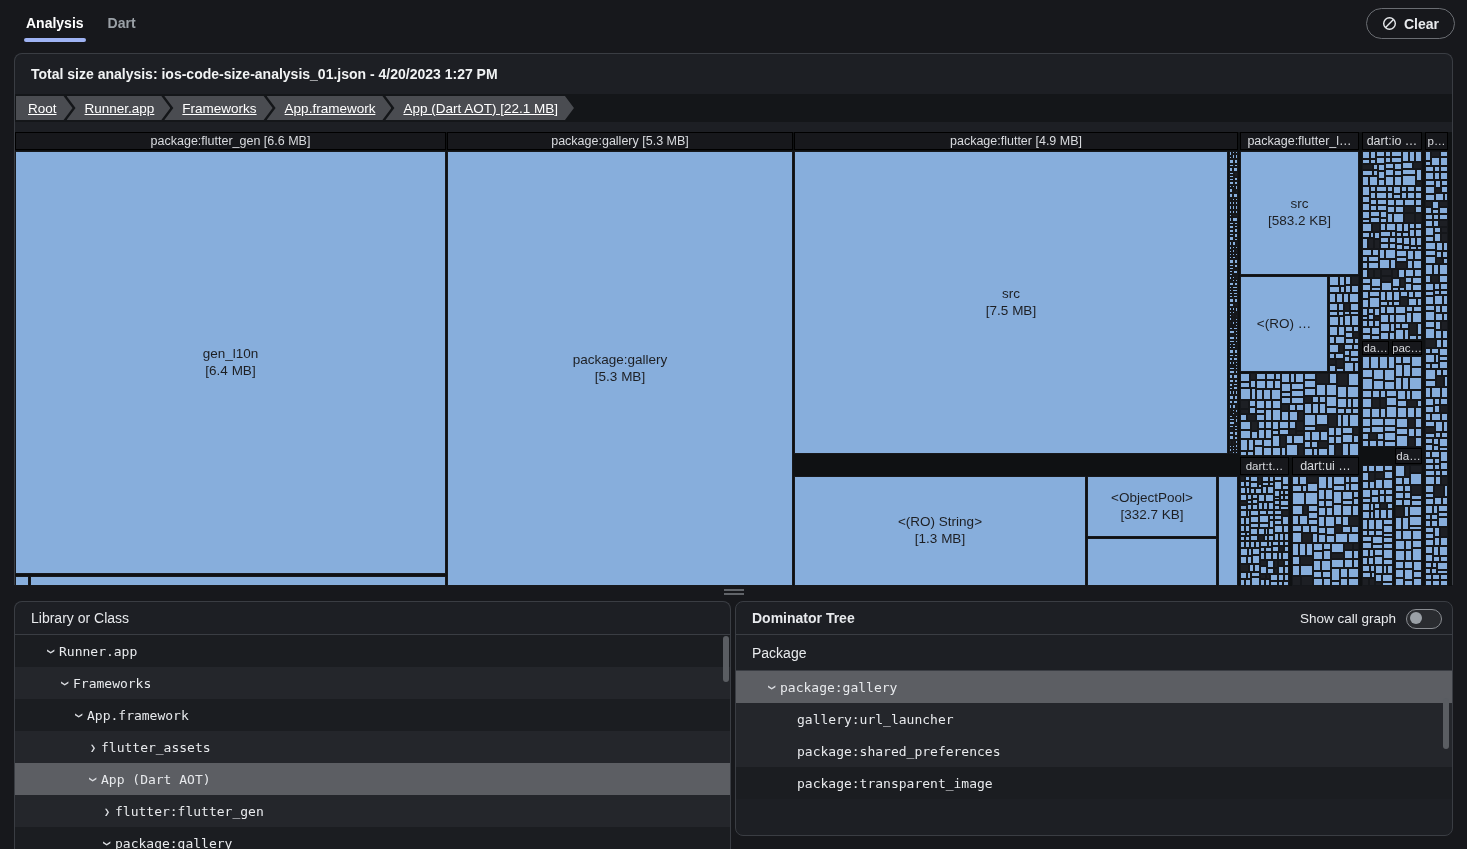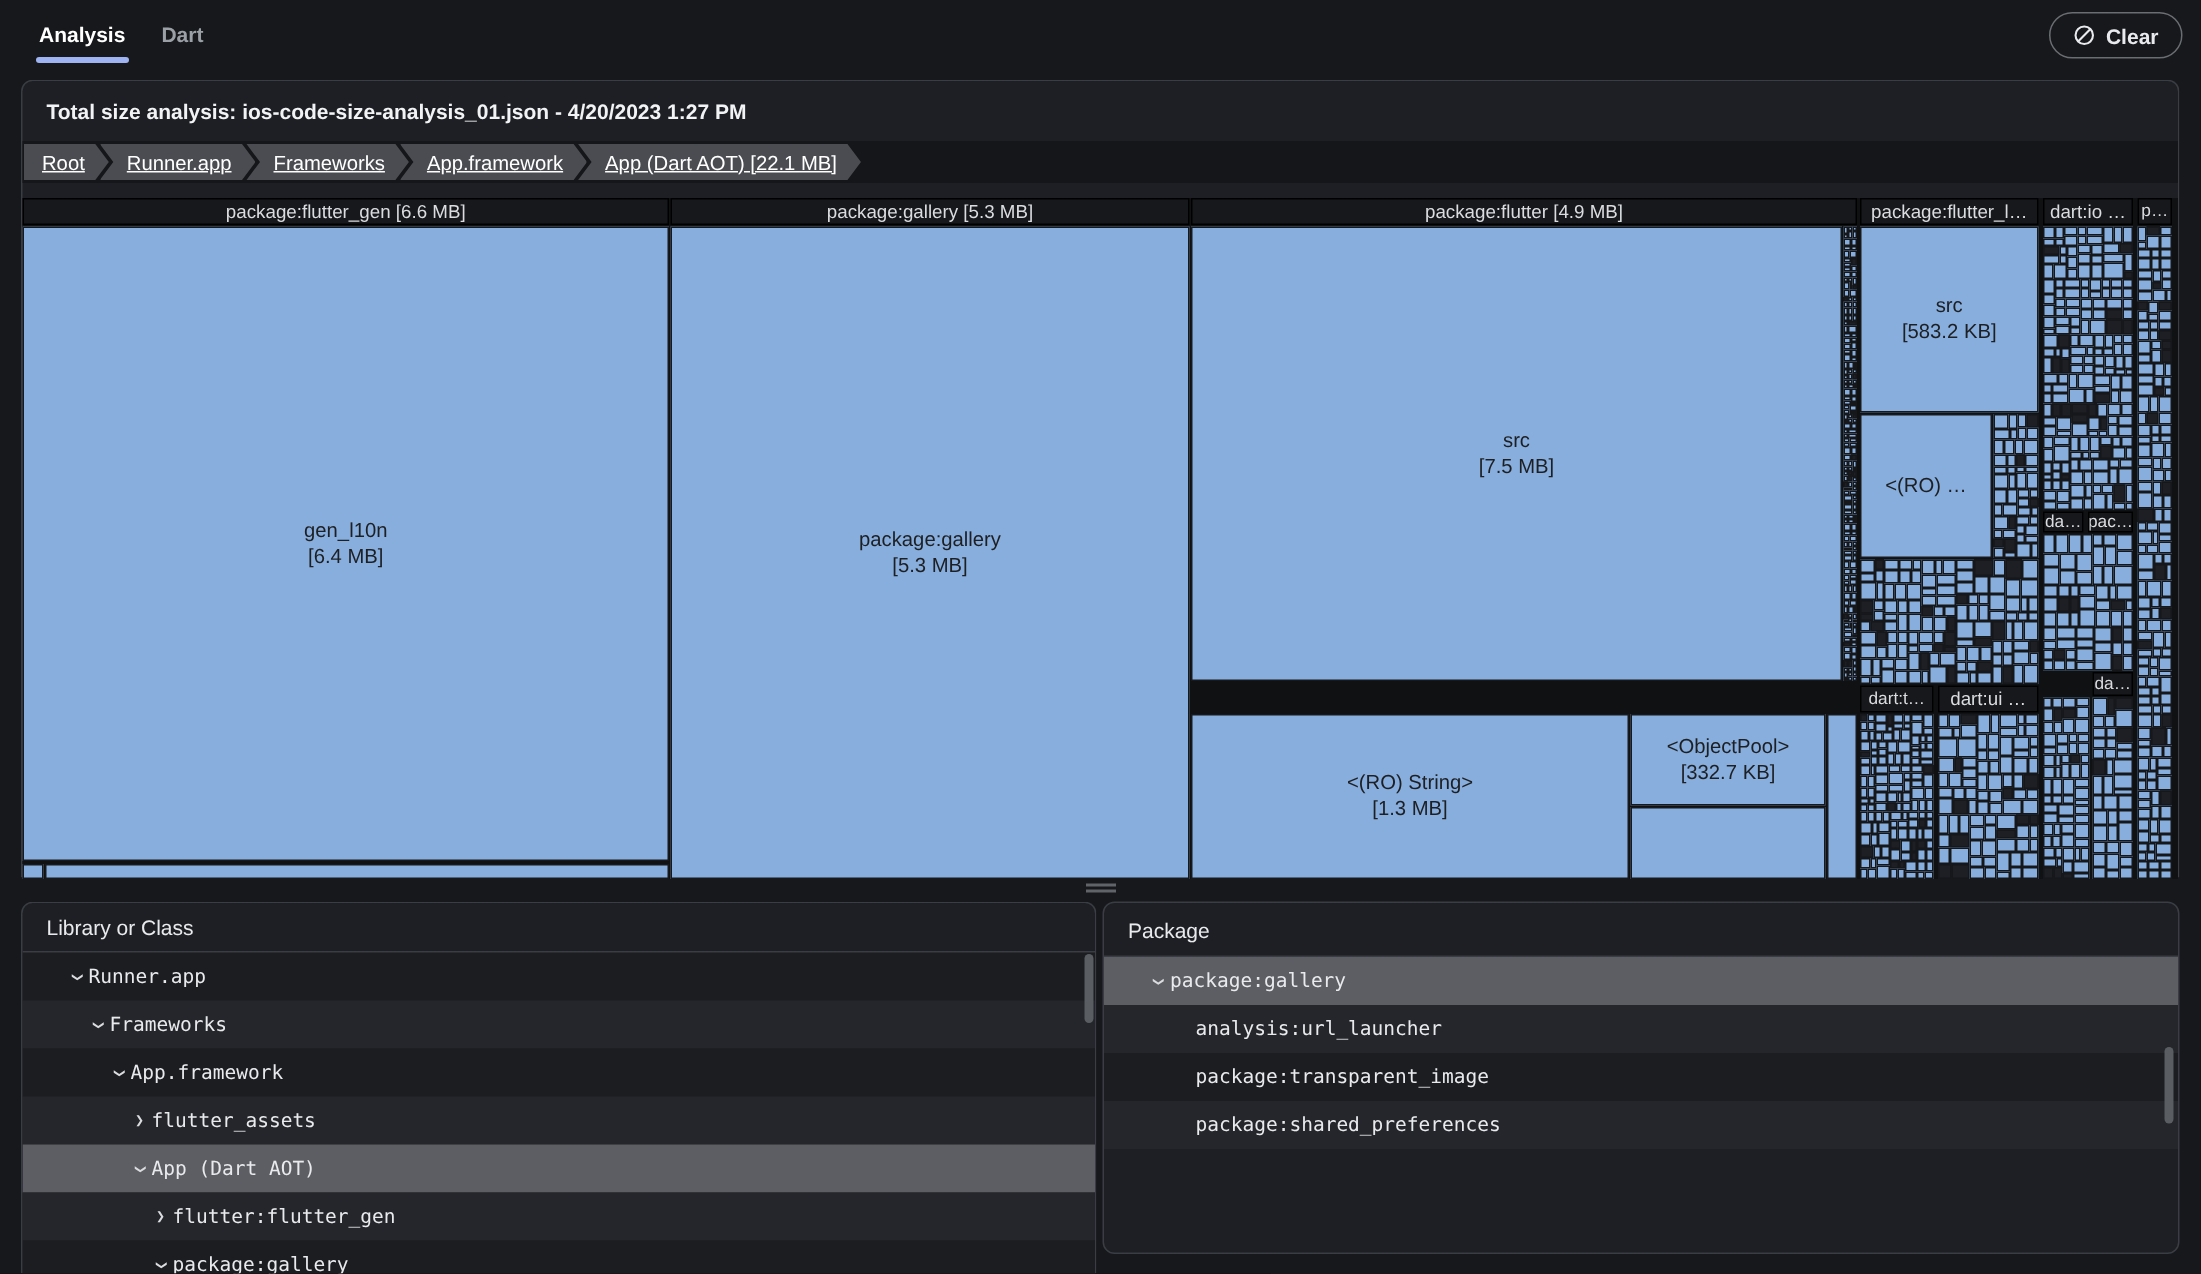--- a/index.html
+++ b/index.html
@@ -1311,33 +1311,42 @@
       </div>
       <div class="tree-row shade-a" style="padding-left: 84px;">
         <span class="chev down">❯</span>
         <span>package:gallery</span>
       </div>
     </div>
   <div class="sb-thumb" style="right:1px; top:34px; height:46px;"></div>
 </div>
 
 <div class="panel panel-right">
+  <div class="panel-head bold">
+    <span>Dominator Tree</span>
+    <span class="toggle-wrap">
+      <span>Show call graph</span>
+      <span class="toggle">
+          <span class="knob"></span>
+        </span>
+    </span>
+  </div>
   <div class="col-head">Package</div>
   <div id="right-rows">
       <div class="tree-row selected" style="padding-left: 28px;">
         <span class="chev down">❯</span>
         <span>package:gallery</span>
       </div>
       <div class="tree-row shade-b" style="padding-left: 45px;">
         <span class="chev none">❯</span>
-        <span>analysis:url_launcher</span>
+        <span>gallery:url_launcher</span>
+      </div>
+      <div class="tree-row shade-b" style="padding-left: 45px;">
+        <span class="chev none">❯</span>
+        <span>package:shared_preferences</span>
       </div>
       <div class="tree-row shade-a" style="padding-left: 45px;">
         <span class="chev none">❯</span>
         <span>package:transparent_image</span>
-      </div>
-      <div class="tree-row shade-b" style="padding-left: 45px;">
-        <span class="chev none">❯</span>
-        <span>package:shared_preferences</span>
       </div>
     </div>
   <div class="sb-thumb" style="right:3px; top:96px; height:51px;"></div>
 </div>
 
 </body></html>

